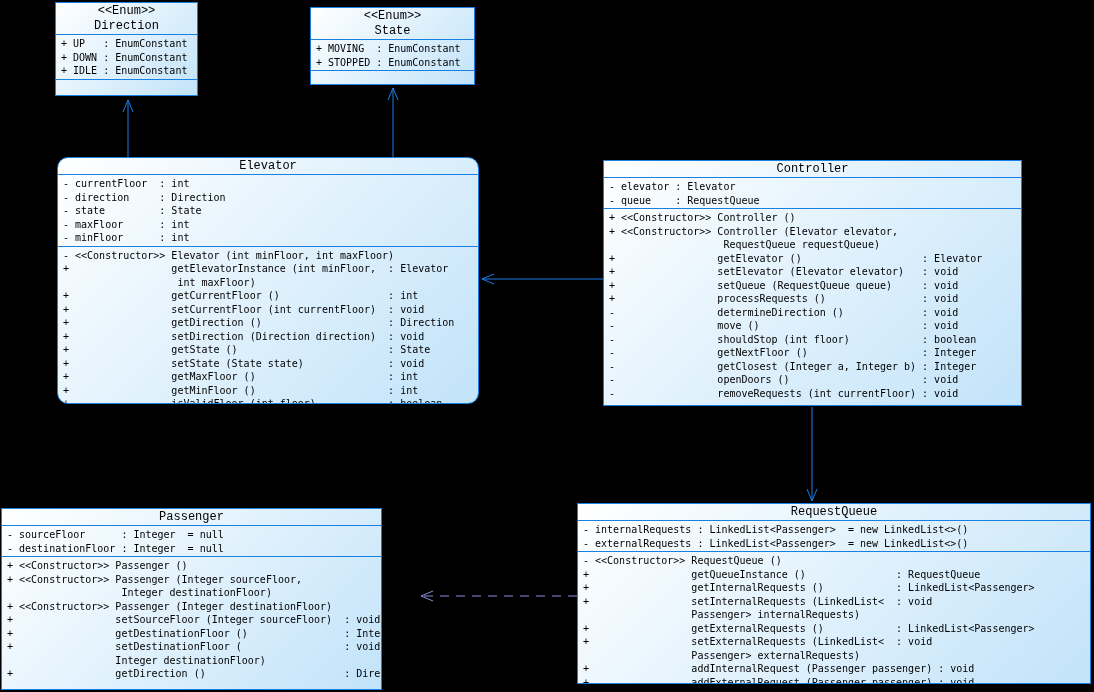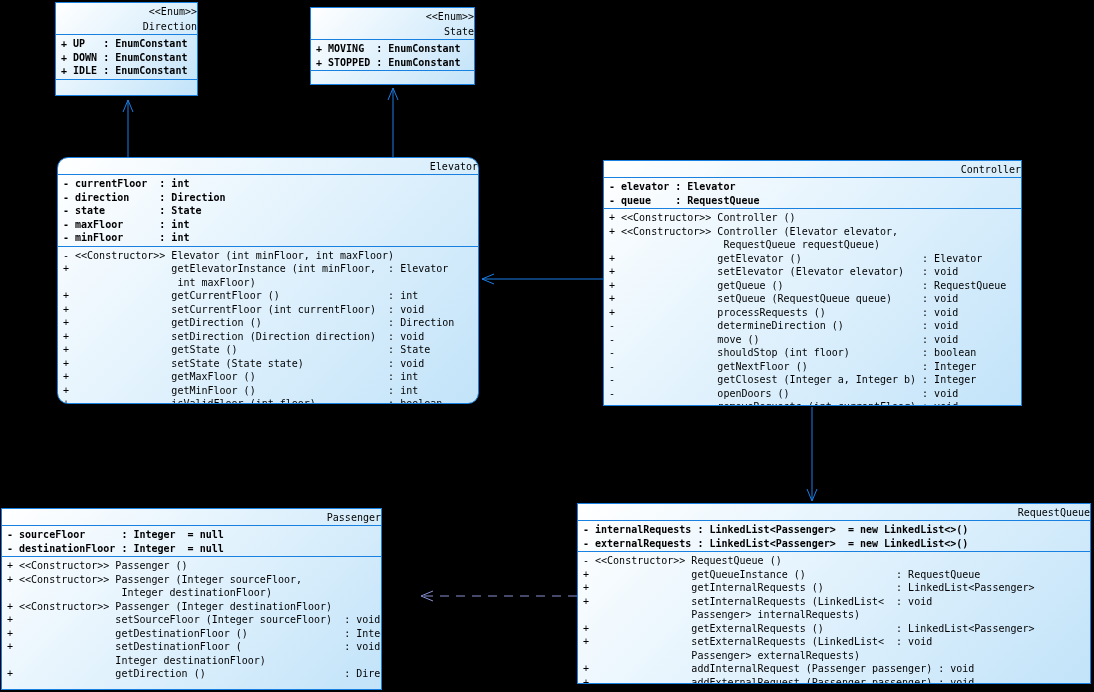--- a/index.html
+++ b/index.html
@@ -8,25 +8,25 @@
     font-family:"DejaVu Sans Mono","Liberation Mono",monospace; color:#000;
     overflow:hidden;
   }
   .uml-box {
     position:absolute; box-sizing:border-box;
     border:1px solid #1780e0;
     background:linear-gradient(135deg,#ffffff 0%,#e6f4fd 40%,#c2e3f9 100%);
     display:flex; flex-direction:column; overflow:hidden;
   }
   .uml-title {
-    text-align:right; font-size:10px; line-height:15px; padding:1px 0 0;
-    border-bottom:1px solid #1780e0; flex:0 0 auto;
+    text-align:center; font-size:12px; line-height:15px; padding:1px 0 0;
+    border-bottom:1px solid #1780e0; flex:0 0 auto;font-family:Liberation Mono, monospace;
   }
   .uml-attrs {
-    border-bottom:1px solid #1780e0; padding:2px 0 1px; flex:0 0 auto;font-weight:bold;
+    border-bottom:1px solid #1780e0; padding:2px 0 1px; flex:0 0 auto;
   }
   .uml-methods { padding:2px 0 0; flex:1 1 auto; }
   .m-line {
     white-space:pre; font-size:10px; line-height:13.5px; padding-left:5px;
   }
   #box-direction    { left:55px;  top:2px;   width:143px; height:94px;  }
   #box-state        { left:310px; top:7px;   width:165px; height:78px;  }
   #box-elevator     { left:57px;  top:157px; width:422px; height:247px;border-radius:11px; }
   #box-controller   { left:603px; top:160px; width:419px; height:246px; }
   #box-passenger    { left:1px;   top:508px; width:381px; height:182px; }
@@ -120,21 +120,20 @@
     <div class="uml-attrs">
         <div class="m-line">- elevator : Elevator</div>
         <div class="m-line">- queue    : RequestQueue</div>
       </div>
     <div class="uml-methods">
         <div class="m-line">+ &lt;&lt;Constructor&gt;&gt; Controller ()</div>
         <div class="m-line">+ &lt;&lt;Constructor&gt;&gt; Controller (Elevator elevator,</div>
         <div class="m-line">                   RequestQueue requestQueue)</div>
         <div class="m-line">+                 getElevator ()                    : Elevator</div>
         <div class="m-line">+                 setElevator (Elevator elevator)   : void</div>
-        <div class="m-line">+                 getQueue ()                       : RequestQueue</div>
         <div class="m-line">+                 setQueue (RequestQueue queue)     : void</div>
         <div class="m-line">+                 processRequests ()                : void</div>
         <div class="m-line">-                 determineDirection ()             : void</div>
         <div class="m-line">-                 move ()                           : void</div>
         <div class="m-line">-                 shouldStop (int floor)            : boolean</div>
         <div class="m-line">-                 getNextFloor ()                   : Integer</div>
         <div class="m-line">-                 getClosest (Integer a, Integer b) : Integer</div>
         <div class="m-line">-                 openDoors ()                      : void</div>
         <div class="m-line">-                 removeRequests (int currentFloor) : void</div>
       </div>

